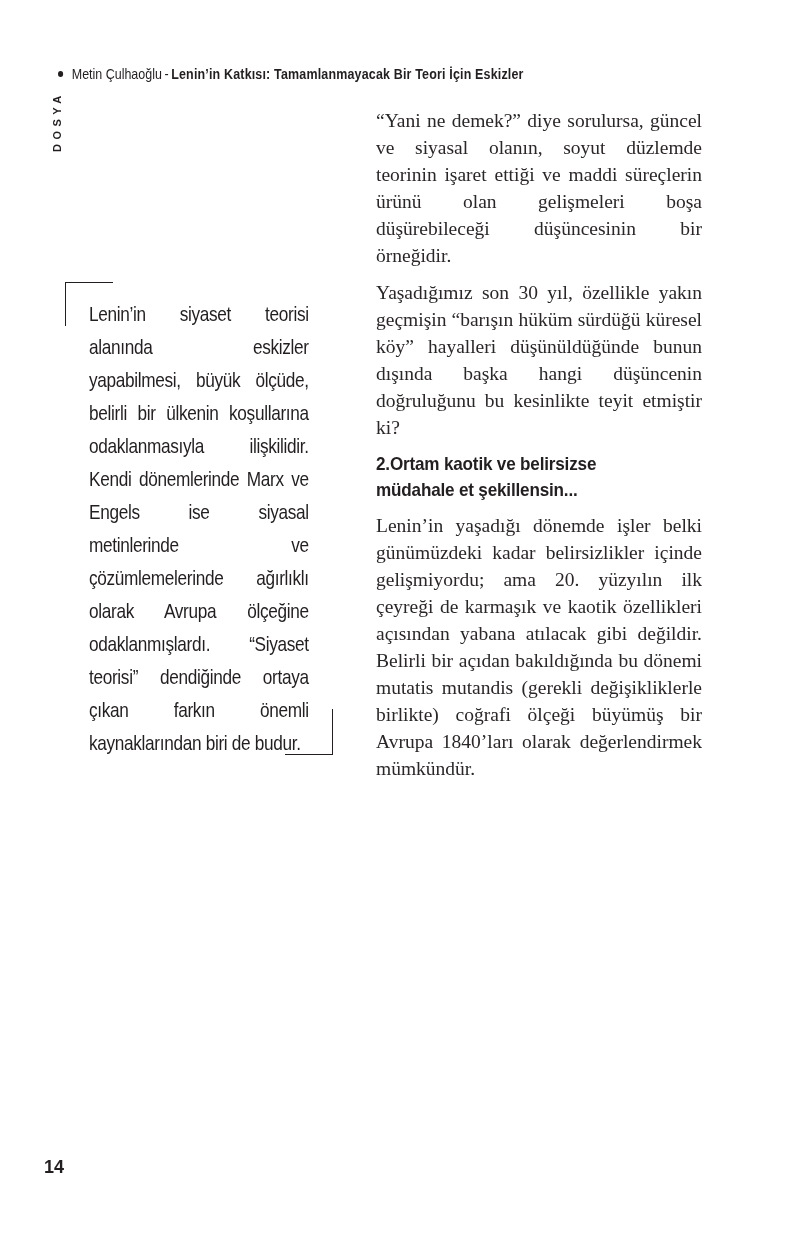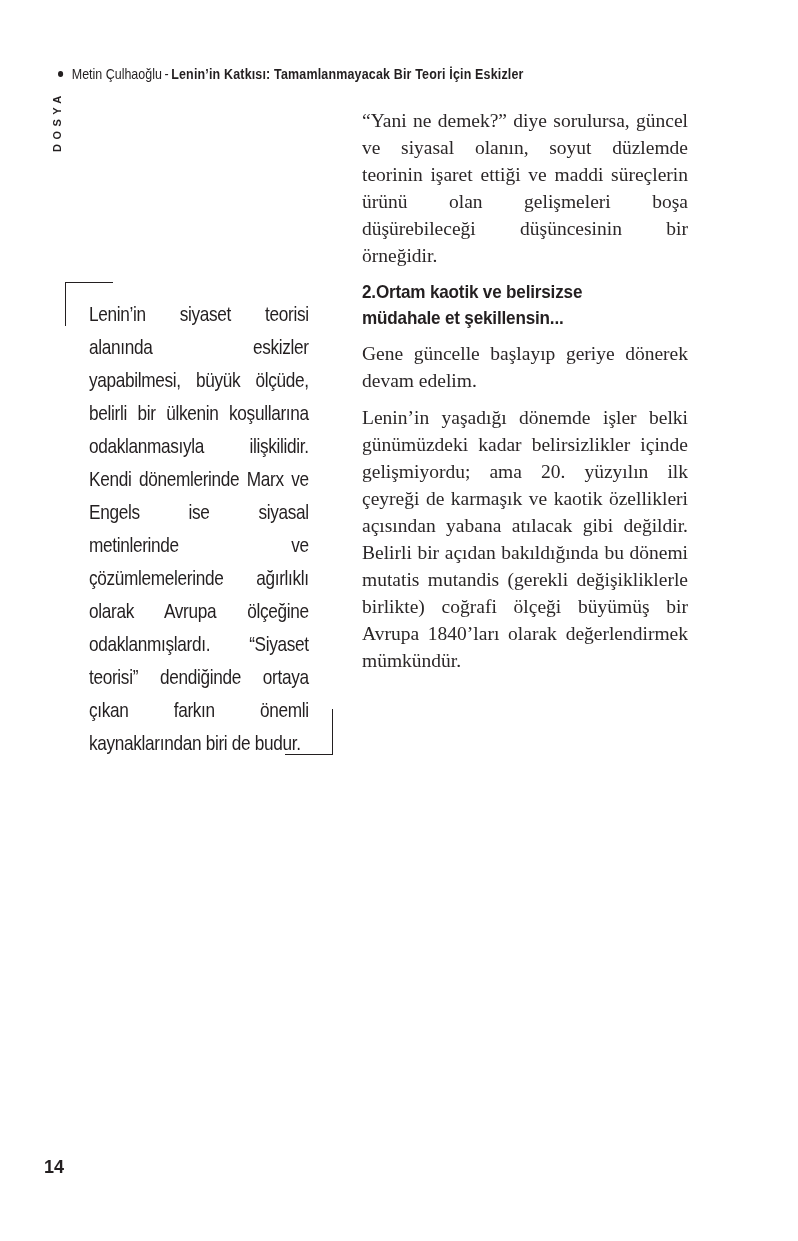--- a/index.html
+++ b/index.html
@@ -34,21 +34,21 @@
   .pullquote p {
     margin: 0;
     font-family: "Liberation Sans", sans-serif;
     font-size: 21px; line-height: 33px;
     text-align: justify; text-align-last: left;
     letter-spacing: -0.4px;
     transform: scaleX(0.82); transform-origin: left top;
     width: 268px;
   }
 
-  .col-right { position: absolute; left: 362px; top: 107px; width: 326px; }
+  .col-right { position: absolute; left: 376px; top: 107px; width: 326px; }
   .col-right p {
     margin: 0 0 10px 0;
     font-family: "Liberation Serif", serif;
     font-size: 19.5px; line-height: 27px;
     text-align: justify; hyphens: manual;
     color: #2b2728;
   }
   .col-right p .it { }
   .col-right h2 {
     margin: 6px 0 9px 0;
@@ -73,18 +73,18 @@
 <div class="section-tag">DOSYA</div>
 
 <div class="pullquote-bracket-tl"></div>
 <div class="pullquote">
   <p>Lenin’in siyaset teorisi alanında eskizler yapabilmesi, büyük ölçüde, belirli bir ülkenin koşullarına odaklanmasıyla ilişkilidir. Kendi dönemlerinde Marx ve Engels ise siyasal metinlerinde ve çözümlemelerinde ağırlıklı olarak Avrupa ölçeğine odaklanmışlardı. “Siyaset teorisi” dendiğinde ortaya çıkan farkın önemli kaynaklarından biri de budur.</p>
 </div>
 <div class="pullquote-bracket-br"></div>
 
 <div class="col-right">
   <p>“Yani ne demek?” diye sorulursa, güncel ve siyasal olanın, soyut düzlemde teorinin işaret ettiği ve maddi süreçlerin ürünü olan gelişmeleri boşa düşürebileceği düşüncesinin bir örneğidir.</p>
+  <p>Yaşadığımız son 30 yıl, özellikle yakın geçmişin “barışın hüküm sürdüğü küresel köy” hayalleri düşünüldüğünde bunun dışında başka hangi düşüncenin doğruluğunu bu kesinlikte teyit etmiştir ki?</p>
   <h2>2.Ortam kaotik ve belirsizse müdahale et şekillensin...</h2>
-  <p>Gene güncelle başlayıp geriye dönerek devam edelim.</p>
   <p><span>Lenin’in yaşadığı dönemde işler belki günümüzdeki kadar belirsizlikler içinde gelişmiyordu; ama 20. yüzyılın ilk çeyreği de karmaşık ve kaotik özellikleri açısından yabana atılacak gibi değildir. Belirli bir açıdan bakıldığında bu dönemi </span><span class="it">mutatis mutandis</span><span> (gerekli değişikliklerle birlikte) coğrafi ölçeği büyümüş bir Avrupa 1840’ları olarak değerlendirmek mümkündür.</span></p>
 </div>
 
 <div class="page-number">14</div>
 
 </body></html>

